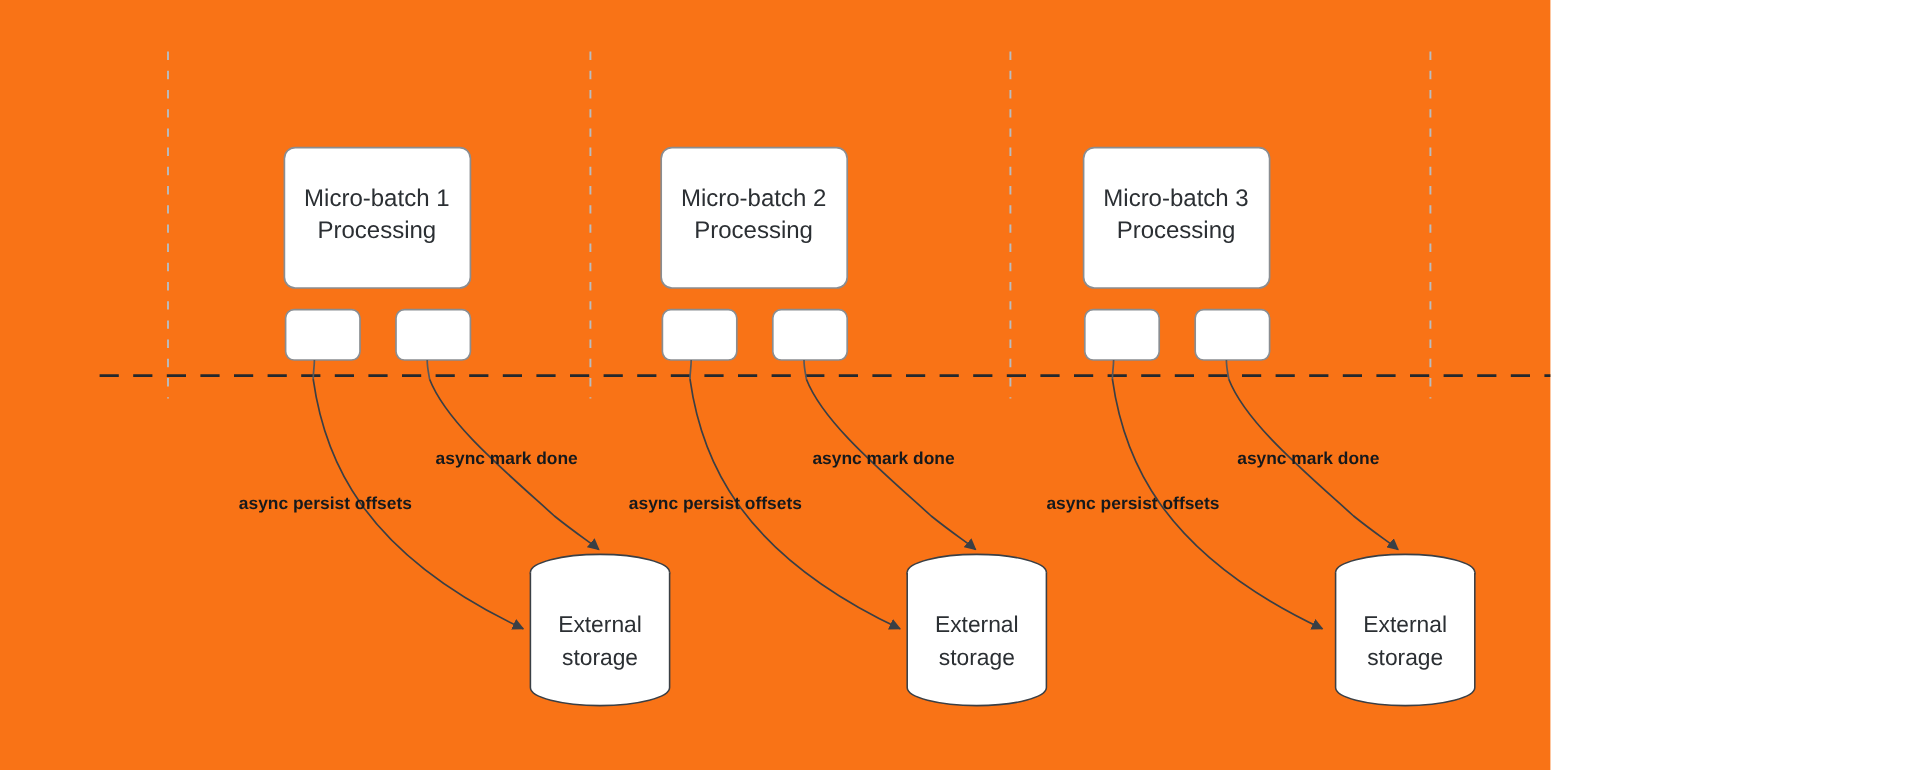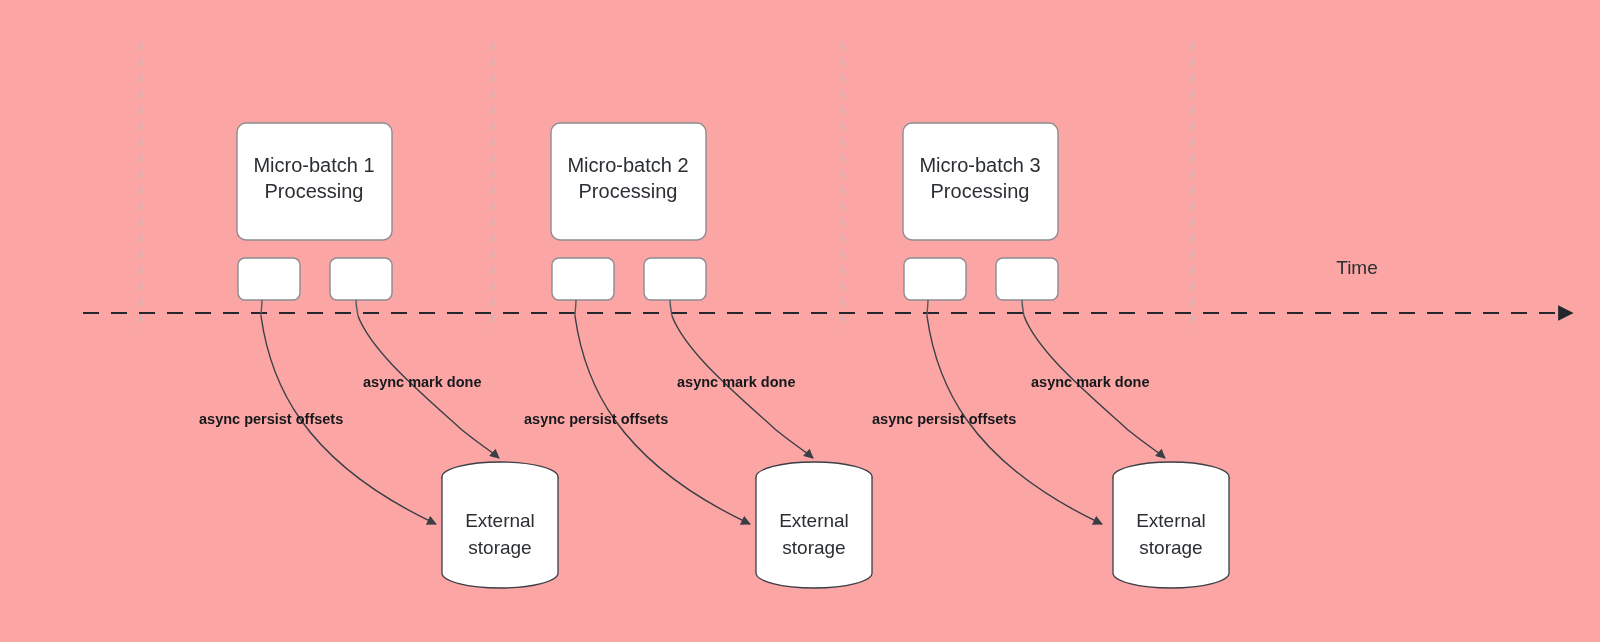--- a/index.html
+++ b/index.html
@@ -2,23 +2,23 @@
 <html><head>
 <meta charset="utf-8">
 <style>
   html, body {
     margin: 0;
     padding: 0;
     background: #ffffff;
   }
   #canvas {
     position: relative;
-    width: 1600px;
+    width: 1292px;
     height: 642px;
-    background: #fca5a5;
+    background: #f97316;
     overflow: hidden;
     font-family: "Liberation Sans", sans-serif;
   }
   svg.layer {
     position: absolute;
     top: 0;
     left: 0;
     width: 1600px;
     height: 642px;
   }

